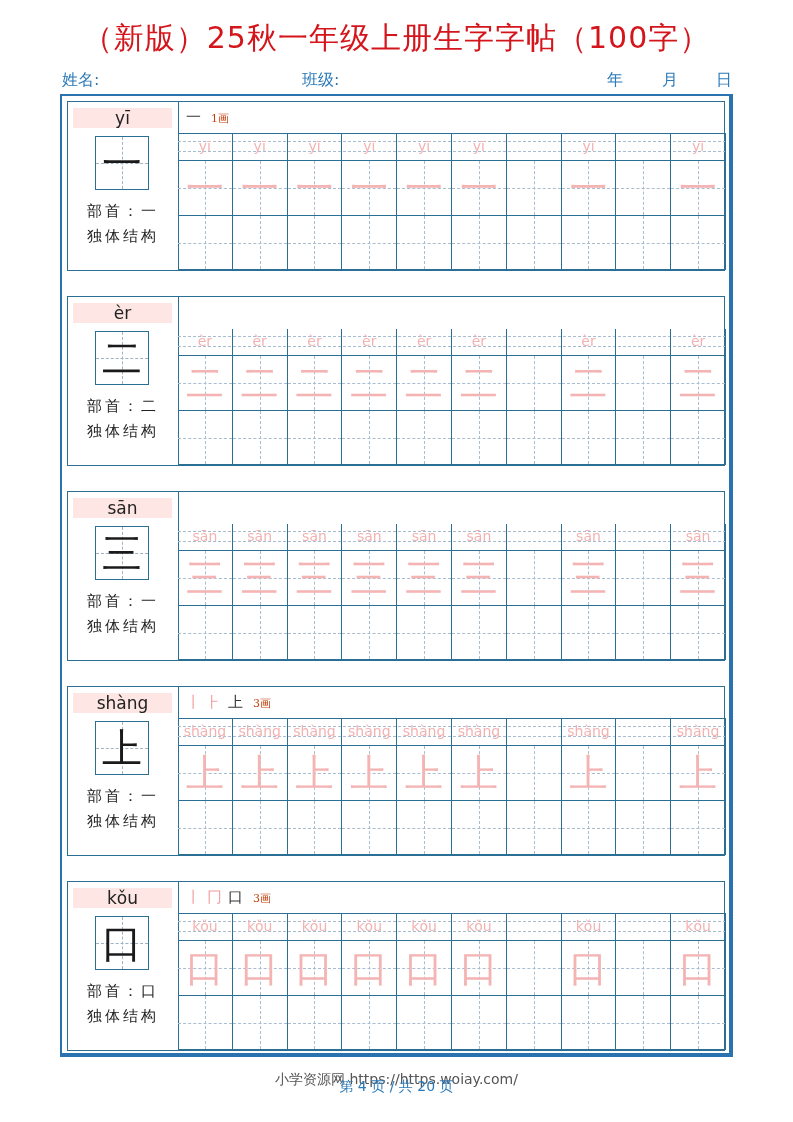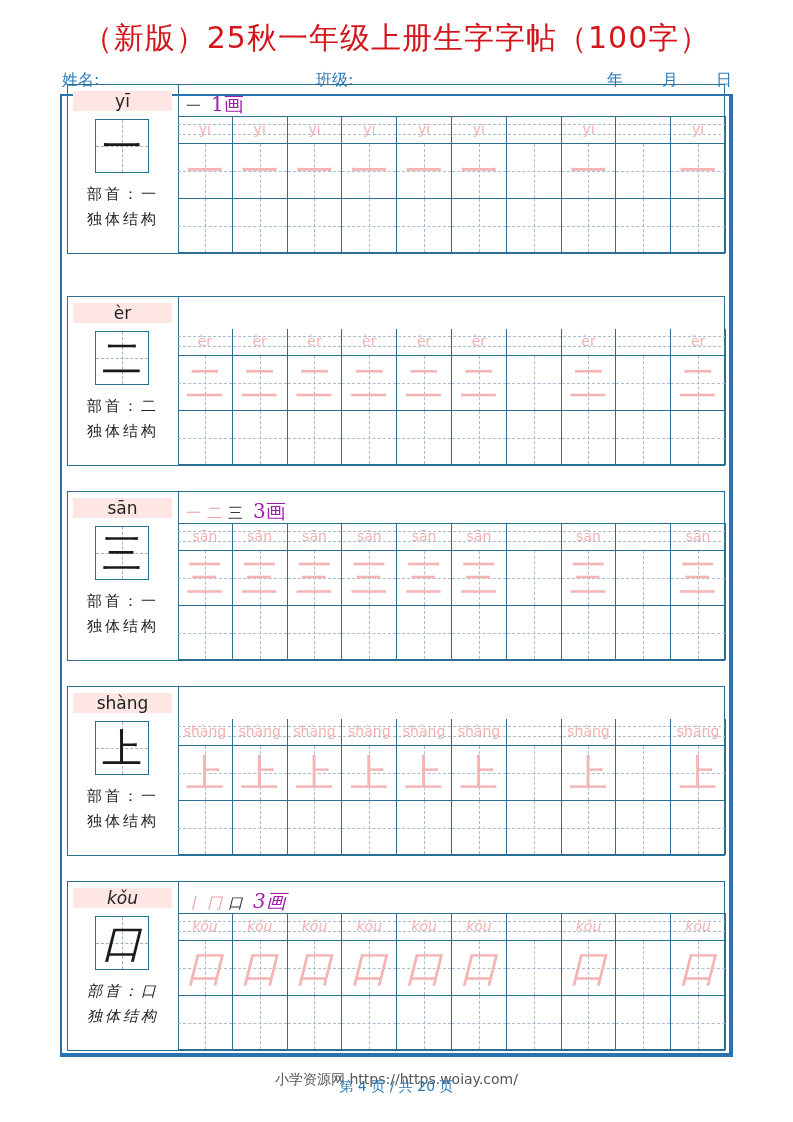--- a/index.html
+++ b/index.html
@@ -13,47 +13,47 @@
   .char-box { position:absolute; left:27px; top:34px; width:54px; height:54px; border:1px solid #2b6f95; box-sizing:border-box; }
   .char-box .vl { position:absolute; left:26px; top:0; height:100%; border-left:1px dashed #9fb3c6; }
   .char-box .hl { position:absolute; top:26px; left:0; width:100%; border-top:1px dashed #9fb3c6; }
   .char-box .ch { position:absolute; left:0; top:0; width:100%; height:100%; text-align:center; line-height:52px; font-size:40px; color:#1a1a1a; font-family:"DejaVu Serif", serif; }
   .rad { position:absolute; left:0; top:100px; width:110px; text-align:center; font-size:15px; color:#222; letter-spacing:3px; font-family:"DejaVu Serif", serif; }
   .struct { position:absolute; left:0; top:125px; width:110px; text-align:center; font-size:15px; color:#222; letter-spacing:3px; font-family:"DejaVu Serif", serif; }
   .grid { position:absolute; left:110px; top:0; width:548px; height:168px; }
   .strokes { position:absolute; left:0; top:0; width:548px; height:32px; border-bottom:1px solid #2b6f95; box-sizing:border-box; }
   .strokes .seq { position:absolute; left:8px; top:6px; font-size:15px; color:#f0a0a0; font-family:"DejaVu Serif", serif; letter-spacing:6px; }
   .strokes .seq .last { color:#333; }
-  .strokes .cnt { font-size:20px; color:#a21caf; font-family:"DejaVu Serif", serif; margin-left:4px; letter-spacing:0;margin-top:39px; }
+  .strokes .cnt { font-size:11px; color:#c2410c; font-family:"DejaVu Serif", serif; margin-left:4px; letter-spacing:0;margin-top:39px; }
   .pyrow { position:absolute; left:0; top:32px; width:548px; height:27px; border-bottom:1px solid #2b6f95; box-sizing:border-box; }
   .pyrow .d1 { position:absolute; left:0; top:7px; width:100%; border-top:1px dashed #a9bdd0; }
   .pyrow .d2 { position:absolute; left:0; top:17px; width:100%; border-top:1px dashed #a9bdd0; }
   .cell { position:absolute; box-sizing:border-box; border-right:1px solid #2b6f95; }
   .cell .py { position:absolute; left:0; top:4px; width:100%; text-align:center; font-size:14px; color:#f3b2b2; font-family:"DejaVu Sans", sans-serif; white-space:nowrap; overflow:hidden; }
   .sq { position:absolute; box-sizing:border-box; border-right:1px solid #2b6f95; border-bottom:1px solid #2b6f95; }
   .sq .v { position:absolute; left:50%; top:0; height:100%; border-left:1px dashed #a9bdd0; }
   .sq .h { position:absolute; top:50%; left:0; width:100%; border-top:1px dashed #a9bdd0; }
   .sq .tr { position:absolute; left:0; top:0; width:100%; height:100%; text-align:center; line-height:54px; font-size:38px; color:#f4b4b4; font-family:"DejaVu Serif", serif; }
   .footer { position:absolute; top:1071px; left:0; width:793px; text-align:center; font-size:14px; color:#555; font-family:"DejaVu Sans", sans-serif; }
   .pageno { position:absolute; top:1078px; left:0; width:793px; text-align:center; font-size:14px; color:#2c7ab8; font-family:"DejaVu Sans", sans-serif; }
 </style>
 </head>
 <body>
 
 <div class="title">（新版）25秋一年级上册生字字帖（100字）</div>
 <div class="meta" style="left:62px;">姓名:</div>
-<div class="meta" style="left:316px;text-align:center;">班级:</div>
+<div class="meta" style="left:302px;text-align:center;">班级:</div>
 <div class="meta" style="left:607px;">年</div>
 <div class="meta" style="left:662px;">月</div>
 <div class="meta" style="left:716px;">日</div>
 
 <div class="frame"></div>
 
 <div id="cards">
-    <div class="card" style="top: 84px; padding-left: 24px;">
+    <div class="card" style="top: 101px; padding-left: 24px;">
       <div class="left">
         <div class="py-box">yī</div>
         <div class="char-box">
           <div class="vl"></div>
           <div class="hl"></div>
           <div class="ch">一</div>
         </div>
         <div class="rad"><span>部首：</span><span>一</span></div>
         <div class="struct">独体结构</div>
       </div>
@@ -318,23 +318,20 @@
         <div class="py-box">sān</div>
         <div class="char-box">
           <div class="vl"></div>
           <div class="hl"></div>
           <div class="ch">三</div>
         </div>
         <div class="rad"><span>部首：</span><span>一</span></div>
         <div class="struct">独体结构</div>
       </div>
       <div class="grid">
-        <div class="strokes">
-          <span class="seq"><span class="stk">一</span><span class="stk">二</span><span class="stk last">三</span><span class="cnt">3画</span></span>
-        </div>
         <div class="pyrow">
           <div class="d1"></div>
           <div class="d2"></div>
           <div class="cell" style="left:0.0px;top:0;width:54.8px;height:26px;">
             <div class="py">sān</div>
           </div>
           <div class="cell" style="left:54.8px;top:0;width:54.8px;height:26px;">
             <div class="py">sān</div>
           </div>
           <div class="cell" style="left:109.6px;top:0;width:54.8px;height:26px;">
@@ -453,20 +450,23 @@
         <div class="py-box">shàng</div>
         <div class="char-box">
           <div class="vl"></div>
           <div class="hl"></div>
           <div class="ch">上</div>
         </div>
         <div class="rad"><span>部首：</span><span>一</span></div>
         <div class="struct">独体结构</div>
       </div>
       <div class="grid">
+        <div class="strokes">
+          <span class="seq"><span class="stk">丨</span><span class="stk">⺊</span><span class="stk last">上</span><span class="cnt">3画</span></span>
+        </div>
         <div class="pyrow">
           <div class="d1"></div>
           <div class="d2"></div>
           <div class="cell" style="left:0.0px;top:0;width:54.8px;height:26px;">
             <div class="py">shàng</div>
           </div>
           <div class="cell" style="left:54.8px;top:0;width:54.8px;height:26px;">
             <div class="py">shàng</div>
           </div>
           <div class="cell" style="left:109.6px;top:0;width:54.8px;height:26px;">
@@ -573,21 +573,21 @@
         <div class="sq" style="left:438.4px;top:114px;width:54.8px;height:54px;">
           <div class="v"></div>
           <div class="h"></div>
         </div>
         <div class="sq" style="left:493.2px;top:114px;width:54.8px;height:54px;">
           <div class="v"></div>
           <div class="h"></div>
         </div>
       </div>
     </div>
-    <div class="card" style="top: 881px; font-style: italic;">
+    <div class="card" style="top: 881px;">
       <div class="left">
         <div class="py-box">kǒu</div>
         <div class="char-box">
           <div class="vl"></div>
           <div class="hl"></div>
           <div class="ch">口</div>
         </div>
         <div class="rad"><span>部首：</span><span>口</span></div>
         <div class="struct">独体结构</div>
       </div>

